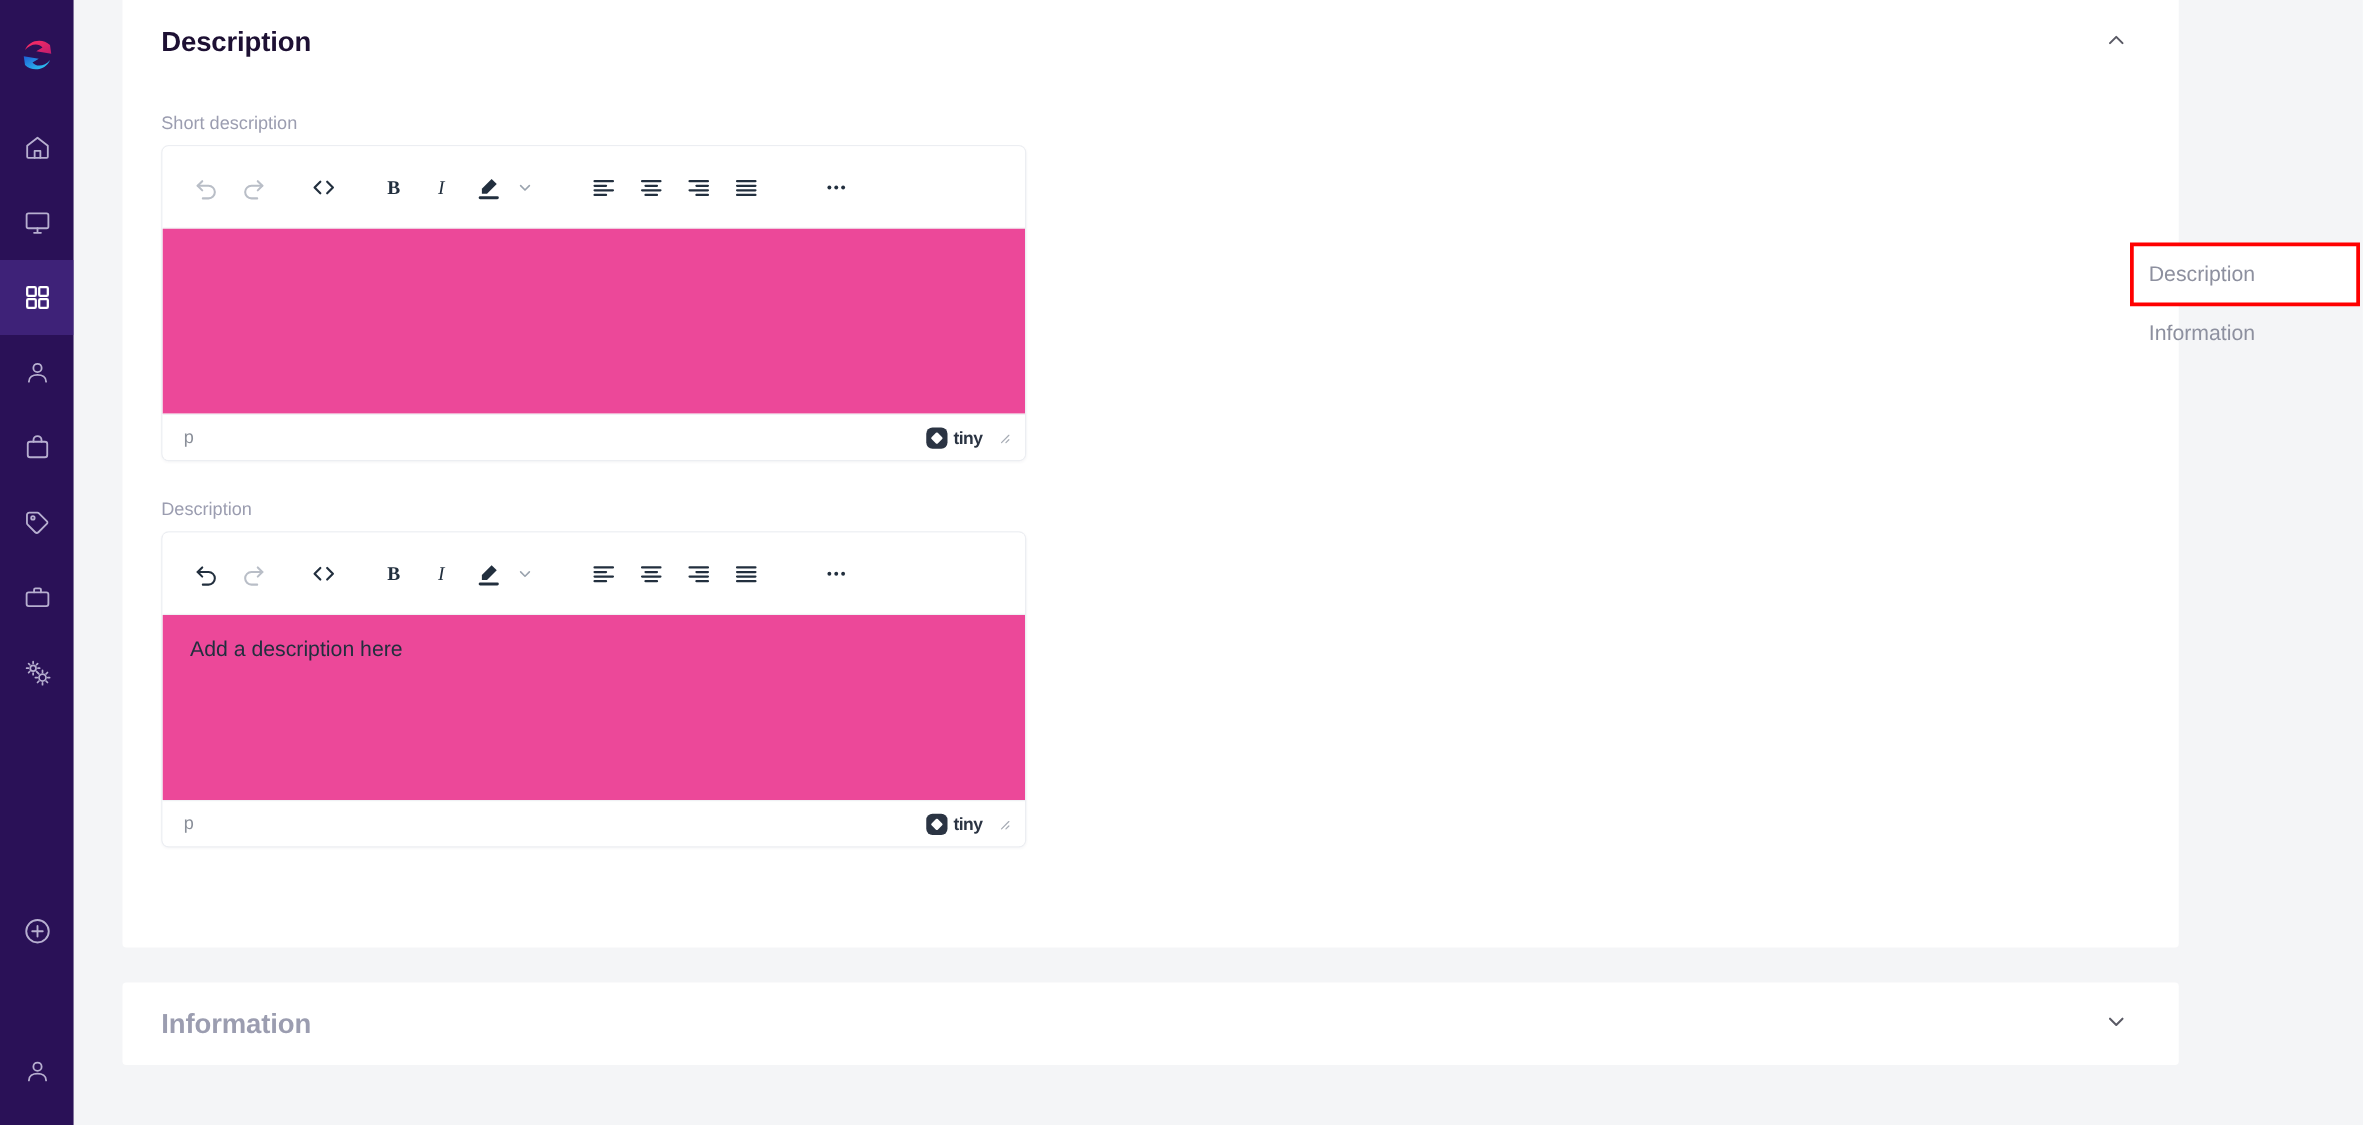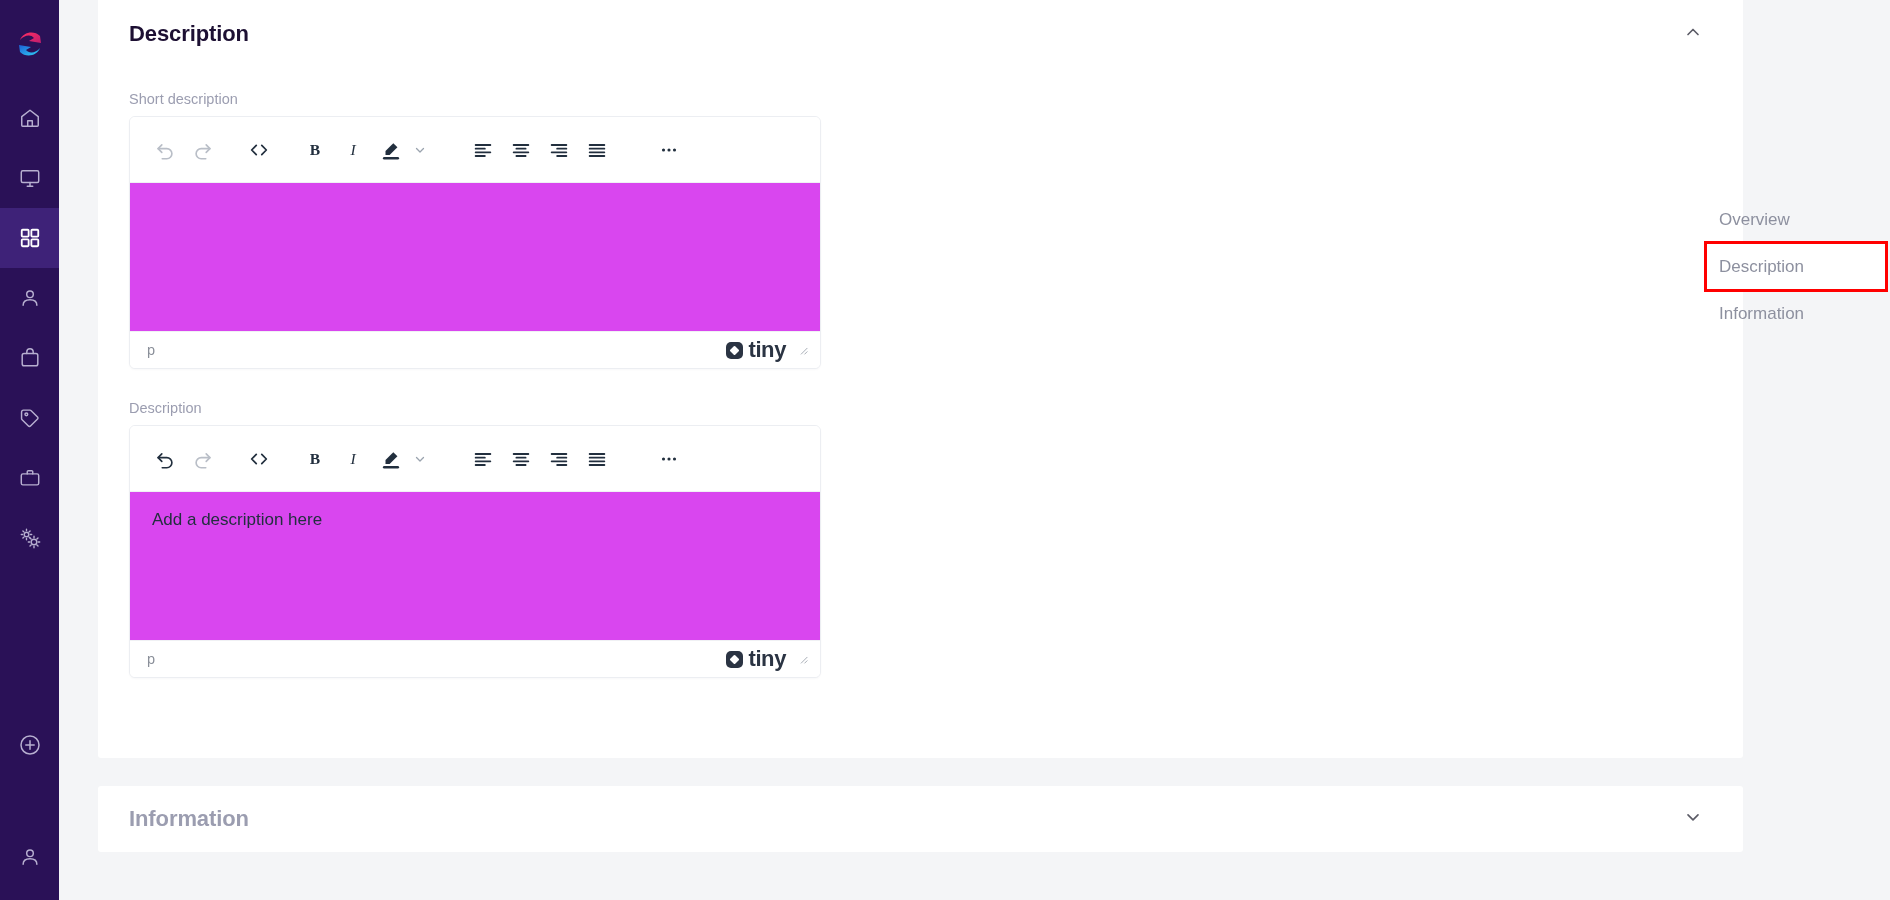--- a/index.html
+++ b/index.html
@@ -107,21 +107,21 @@
     width: 20px; height: 38px;
     display:flex; align-items:center; justify-content:center;
     color: #9aa3ae; cursor: pointer;
   }
   .tiny-content {
     height: 148px;
     padding: 18px 22px;
     font-family: "Liberation Sans", sans-serif;
     font-size: 17px;
     color: #222f3e;
-    background: #d946ef;
+    background: #ec4899;
     cursor: text;
     overflow: hidden;
   }
   .tiny-content .empty { visibility: hidden; }
   .tiny-status {
     height: 37px;
     border-top: 1px solid #f0f1f4;
     display: flex; align-items: center;
     padding: 0 10px 0 17px;
     background: #fff;
@@ -139,21 +139,21 @@
     width: 17px; height: 17px; border-radius: 5px;
     background: #2b3443;
     display: flex; align-items: center; justify-content: center;
   }
   .tiny-status .brand .mark i {
     display: block; width: 7px; height: 7px;
     background: #fff; border-radius: 1px;
     transform: rotate(45deg);
   }
   .tiny-status .brand .word {
-    font-size: 22px; font-weight: 700; color: #2b3443;
+    font-size: 14px; font-weight: 700; color: #2b3443;
     letter-spacing: -0.4px; line-height: 1;
   }
   .tiny-status .resize {
     margin-left: 10px; color: #a7acb5; cursor: nwse-resize;
     display:flex; align-items:center;
   }
 
   
   #information-card {
     left: 39px; top: 786px;
@@ -534,22 +534,19 @@
         <svg width="20" height="20" viewBox="0 0 24 24" fill="none" stroke="#5b5b66" stroke-width="2" stroke-linecap="round" stroke-linejoin="round">
           <path d="M6 9.5 L12 15.5 L18 9.5"></path>
         </svg>
       </span>
     </div>
   </section>
 
 </div>
 
 <nav id="right-nav">
-  <div class="rn-item">
-    <span>Overview</span>
-  </div>
   <div class="rn-item highlighted">
     <span>Description</span>
   </div>
   <div class="rn-item">
     <span>Information</span>
   </div>
 </nav>
 
 </body></html>

